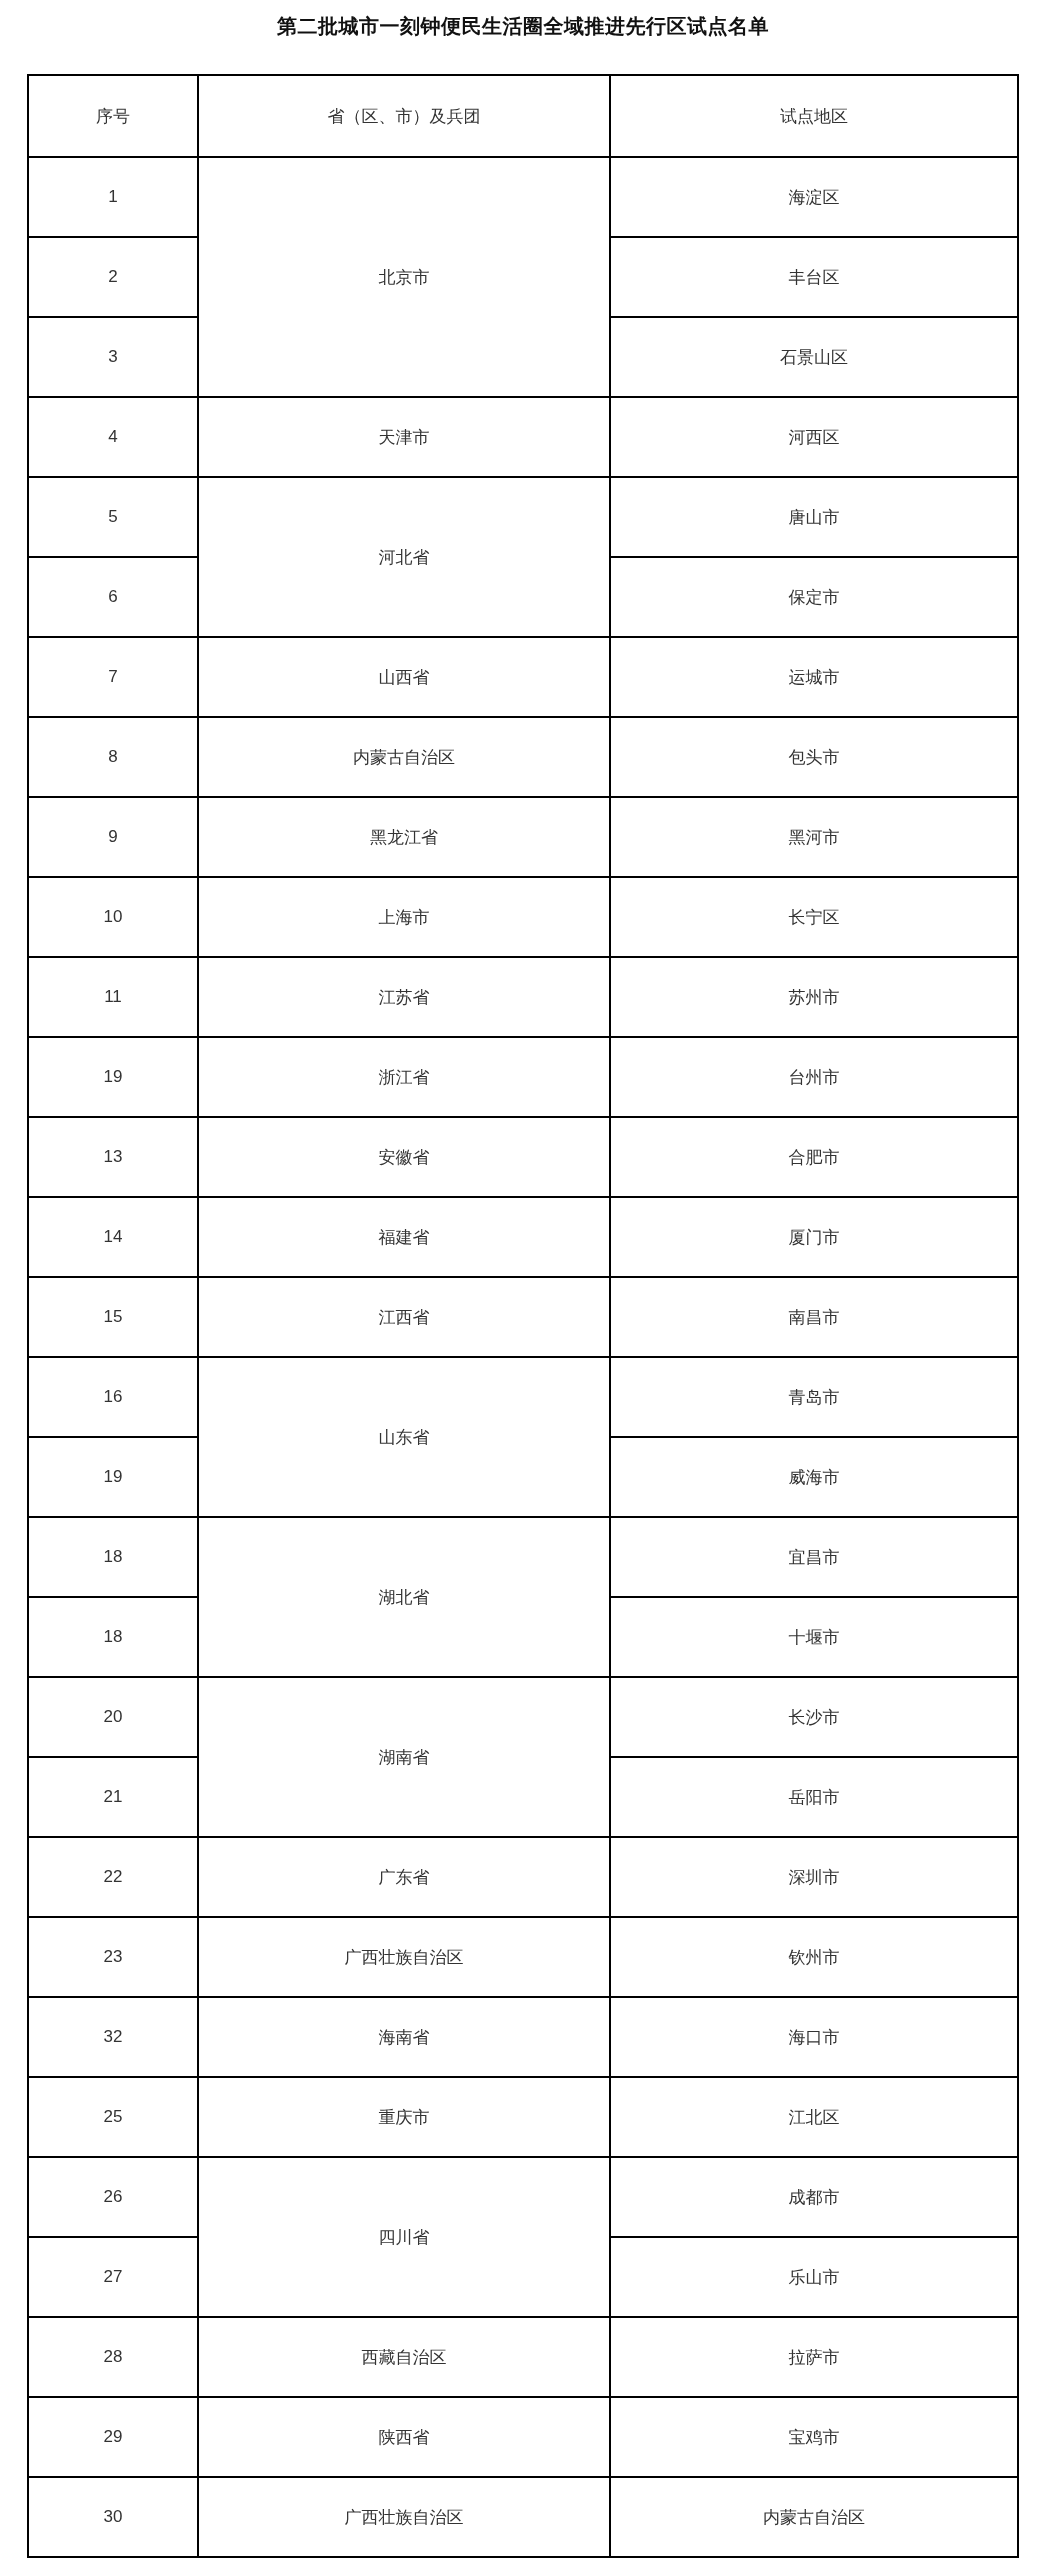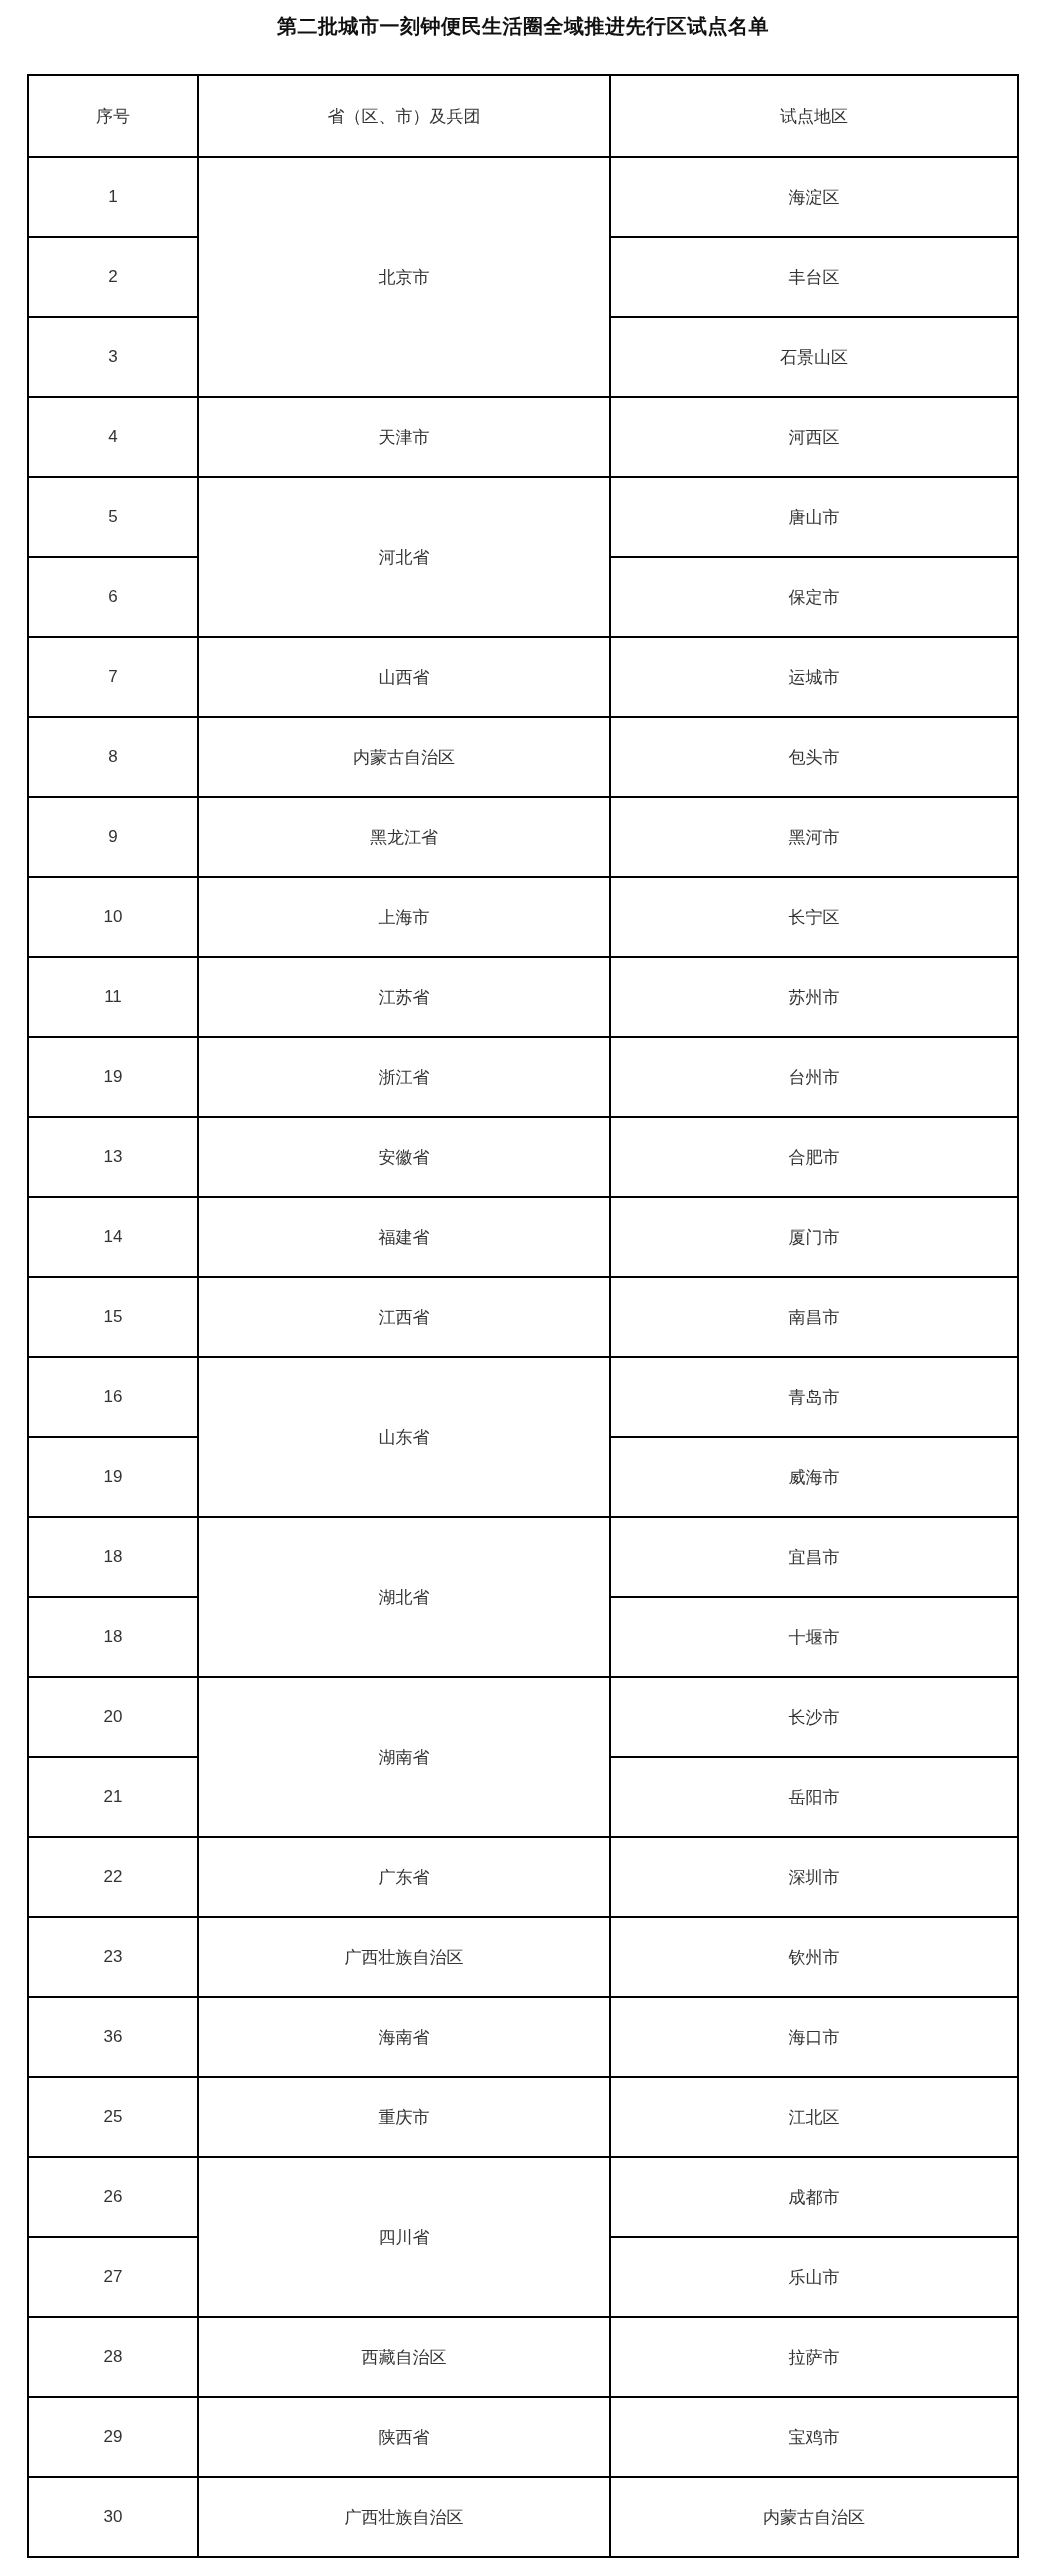--- a/index.html
+++ b/index.html
@@ -178,21 +178,21 @@
           <td>22</td>
           <td>广东省</td>
           <td>深圳市</td>
         </tr>
         <tr>
           <td>23</td>
           <td>广西壮族自治区</td>
           <td>钦州市</td>
         </tr>
         <tr>
-          <td>36</td>
+          <td>32</td>
           <td>海南省</td>
           <td>海口市</td>
         </tr>
         <tr>
           <td>25</td>
           <td>重庆市</td>
           <td>江北区</td>
         </tr>
         <tr>
           <td>26</td>

